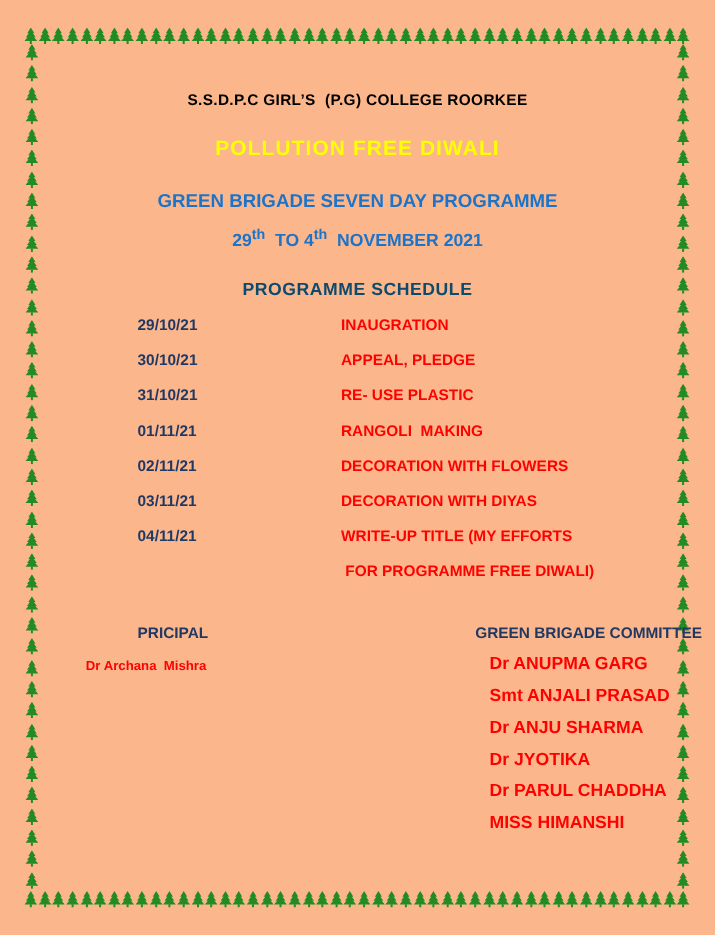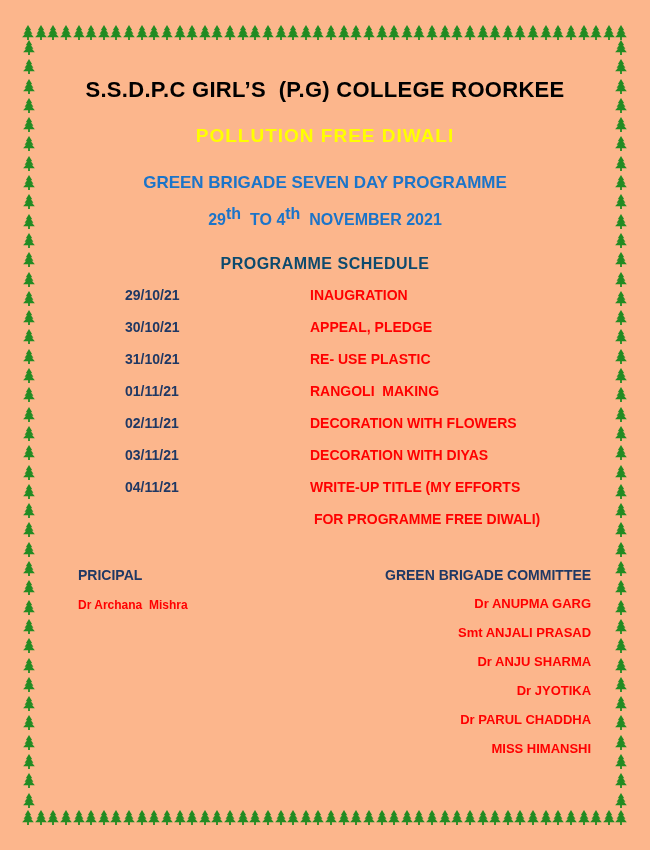--- a/index.html
+++ b/index.html
@@ -13,39 +13,39 @@
   }
   
   .tree-row{position:absolute;left:22px;width:606px;height:15px;display:flex;justify-content:space-between;}
   .tree-row.top{top:25px;}
   .tree-row.bottom{top:810px;}
   .tree-col{position:absolute;top:40px;height:768px;width:13px;display:flex;flex-direction:column;justify-content:space-between;align-items:center;}
   .tree-col.left{left:22px;}
   .tree-col.right{left:614px;}
   
   .content{position:absolute;left:0;top:0;width:650px;}
-  .college-title{margin:78px 0 0 0;text-align:center;font-size:22px;line-height:24px;color:#000;letter-spacing:.3px;white-space:pre;}
+  .college-title{margin:78px 0 0 0;text-align:center;font-size:14px;line-height:24px;color:#000;letter-spacing:.3px;white-space:pre;}
   .event-title{margin:23px 0 0 0;text-align:center;font-size:19px;line-height:22px;color:#FFFF00;letter-spacing:1px;white-space:pre;}
   .subtitle{margin:26px 0 0 0;text-align:center;font-size:17px;line-height:20px;color:#1B74C9;white-space:pre;}
   .date-range{margin:17px 0 0 0;text-align:center;font-size:16px;line-height:20px;color:#1B74C9;white-space:pre;}
-  .date-range sup{font-size:16px;line-height:0;}
+  .date-range sup{font-size:13px;line-height:0;}
   .schedule-heading{margin:24px 0 0 0;text-align:center;font-size:16px;line-height:20px;color:#0c4a6e;letter-spacing:.5px;white-space:pre;}
   
   .schedule{margin-top:14px;padding-left:32px;}
   .schedule-row{display:flex;margin:0 0 17px 93px;font-size:14px;line-height:15px;white-space:pre;}
   .schedule-date{width:185px;color:#1F3864;}
   .schedule-event{color:#FF0000;}
   
   .footer{position:relative;margin-top:41px;height:200px;}
   .footer-left{position:absolute;left:78px;top:0;}
   .footer-right{position:absolute;left:385px;top:0;}
-  .footer-heading{font-size:14px;line-height:15px;color:#1F3864;white-space:pre;}
+  .footer-heading{font-size:14px;line-height:15px;color:#1F3864;white-space:pre;margin-left:47px;}
   .principal-name{margin-top:16px;font-size:12px;line-height:13px;color:#FF0000;white-space:pre;}
   .committee-list{list-style:none;margin:15px 0 0 60px;padding:0;}
-  .committee-list li{font-size:13px;line-height:12px;margin-bottom:17px;color:#FF0000;white-space:pre;text-align:right;}
+  .committee-list li{font-size:16px;line-height:12px;margin-bottom:17px;color:#FF0000;white-space:pre;}
 </style>
 </head>
 <body>
 
 <div class="page">
 
   <div class="tree-row top">
       <svg viewBox="0 0 12 15" width="12" height="15">
         <polygon points="6,0 9.2,5.2 2.8,5.2" fill="#228B22"></polygon>
         <polygon points="6,2.6 10.4,8.8 1.6,8.8" fill="#228B22"></polygon>

